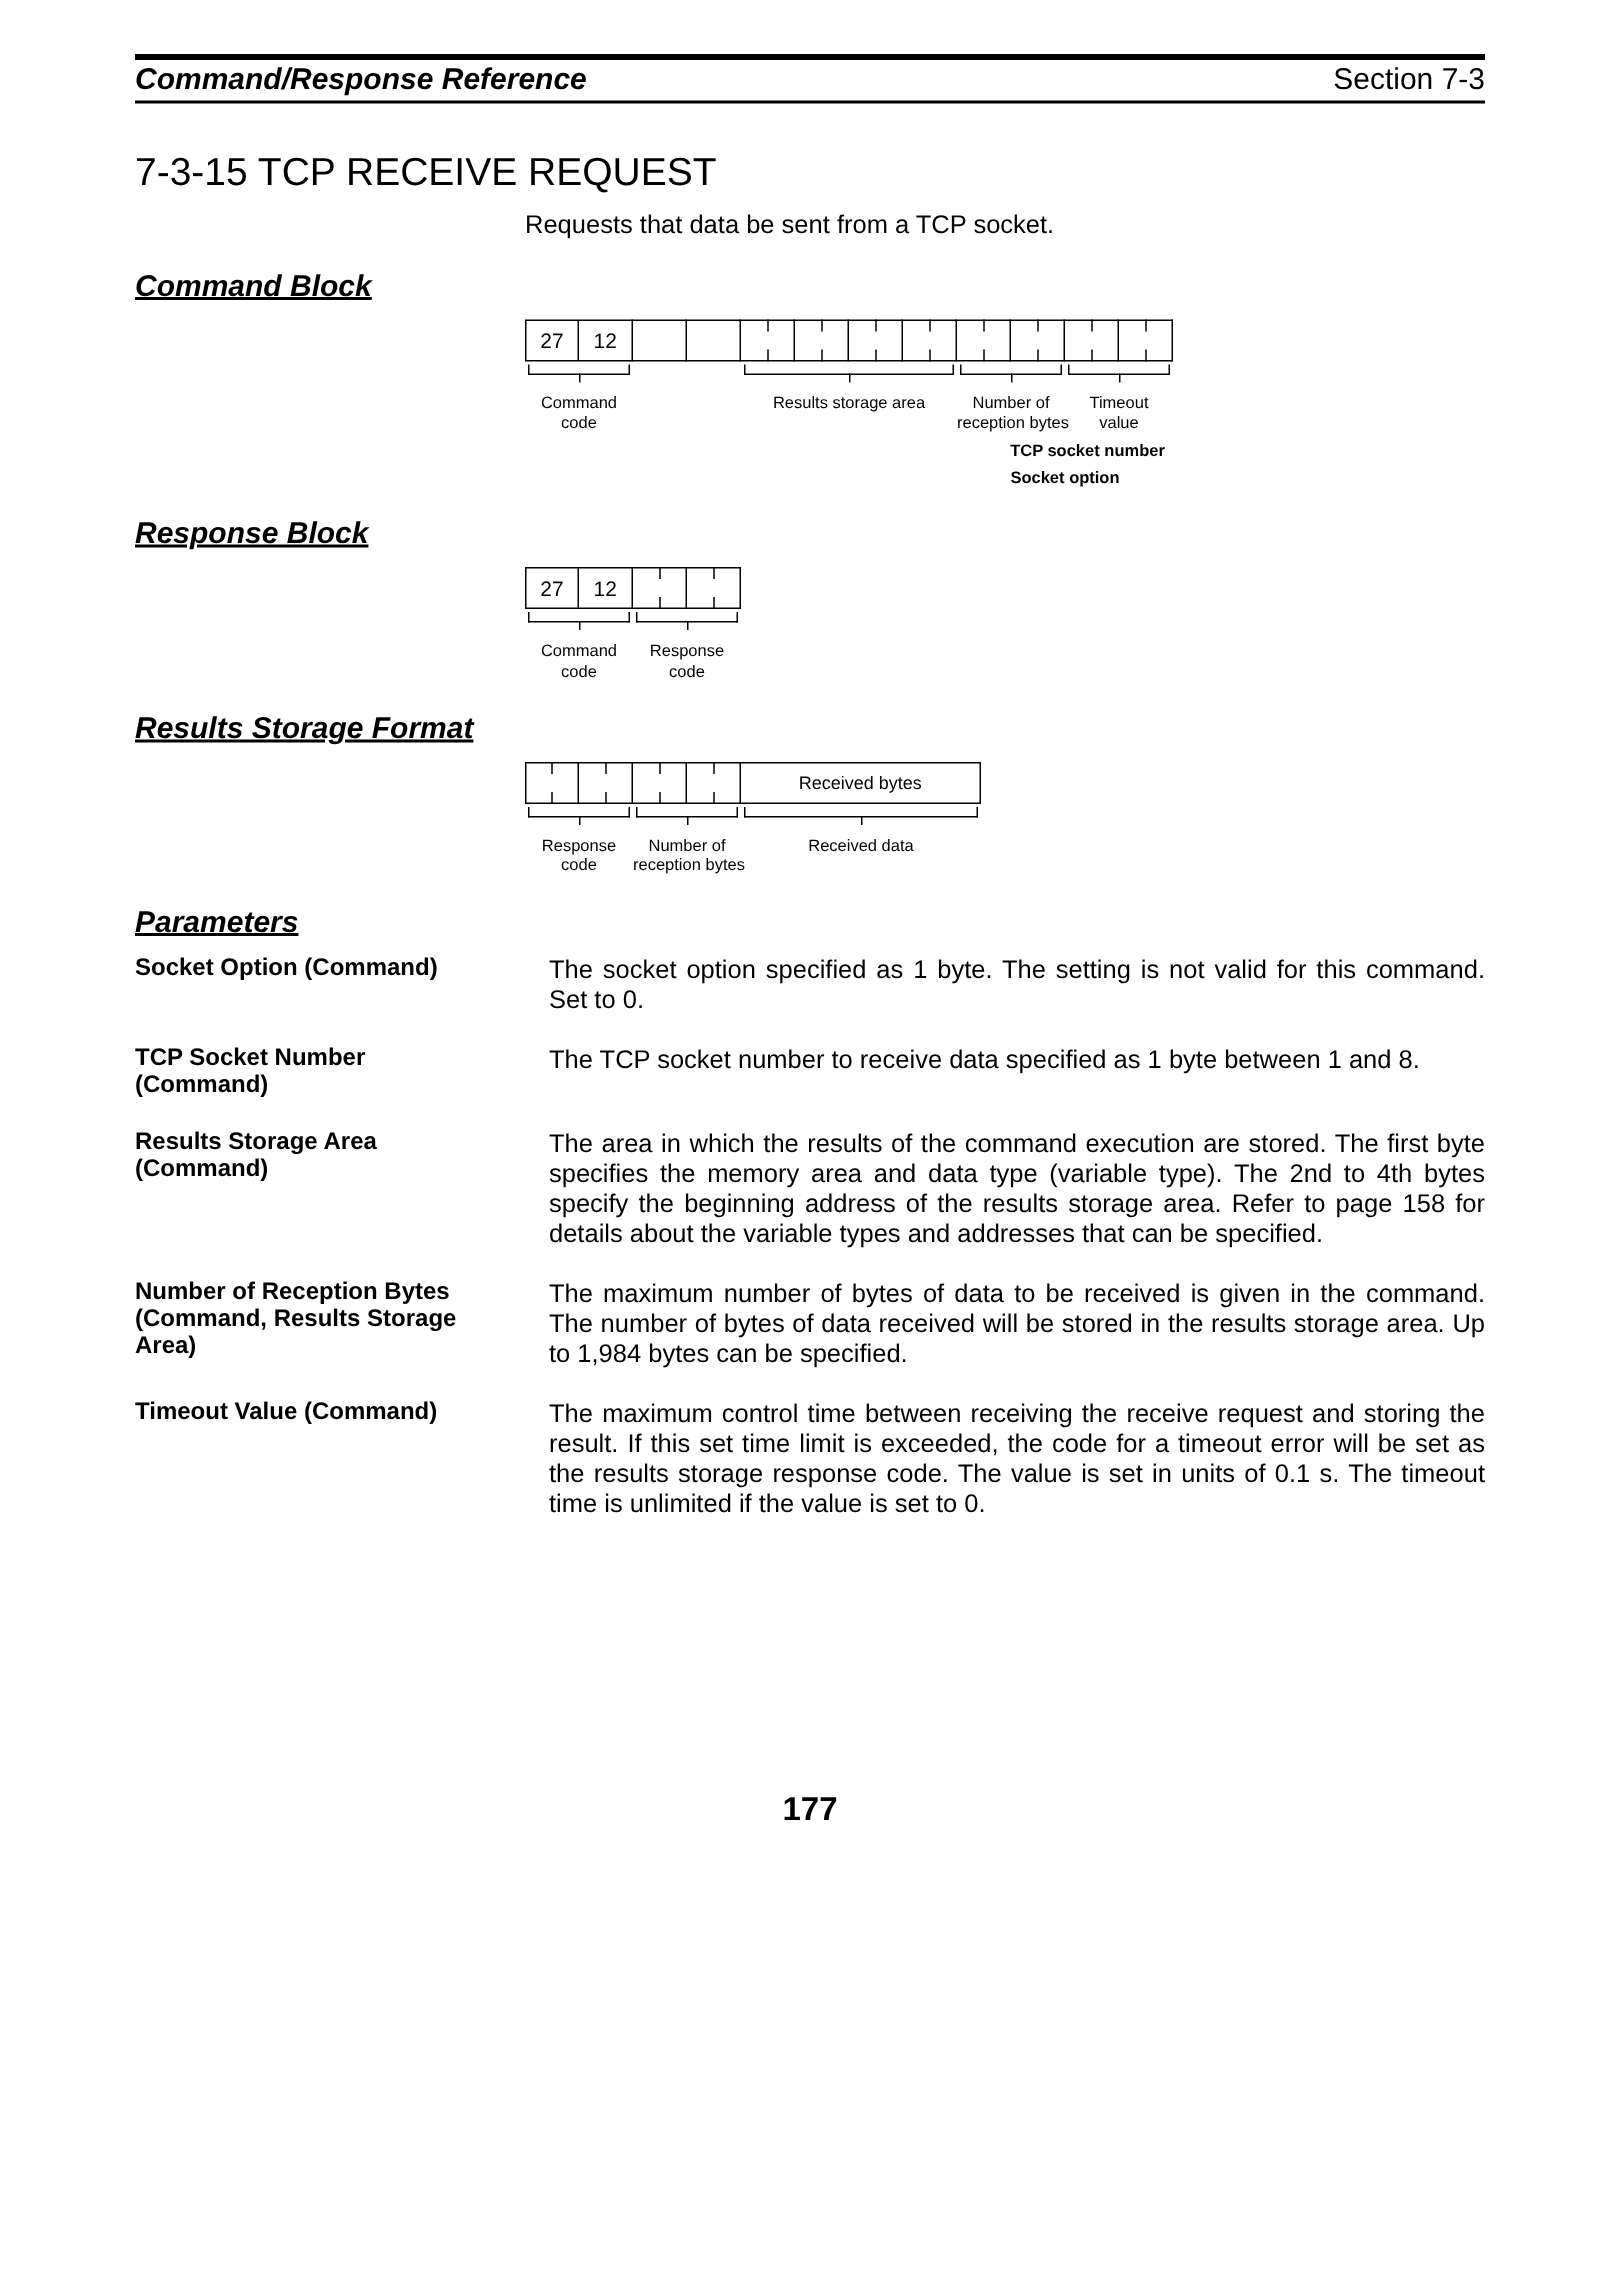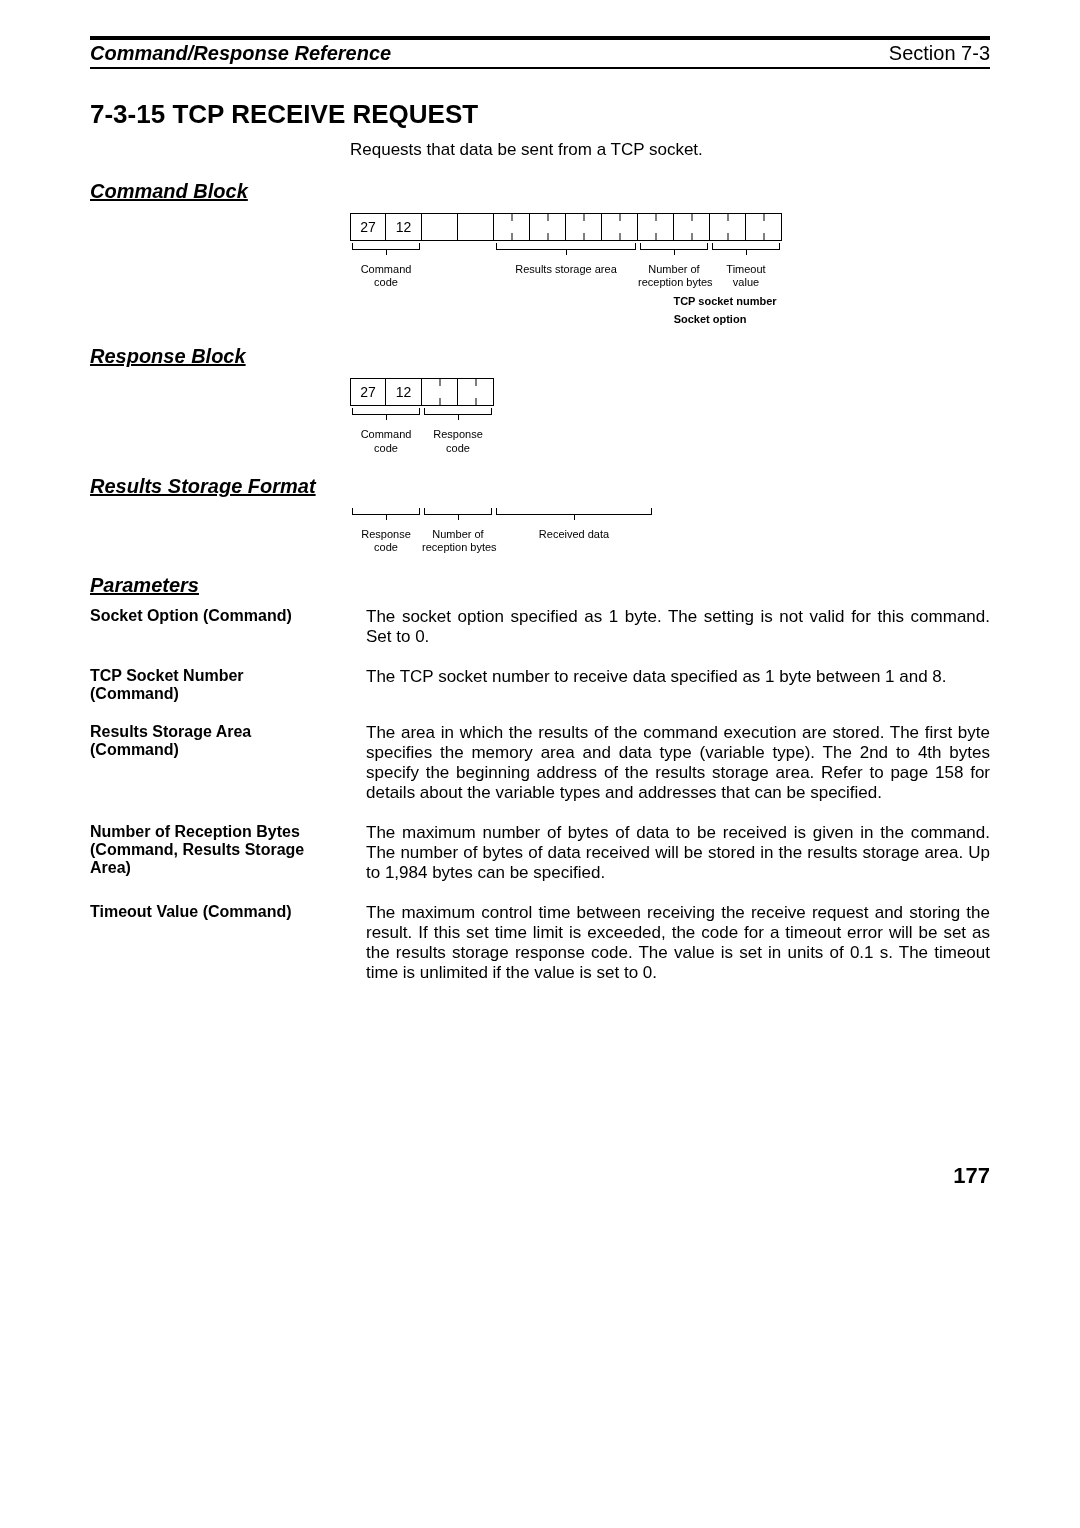--- a/index.html
+++ b/index.html
@@ -29,21 +29,21 @@
   .header-right {
     font-weight: normal;
     font-size: 20px;
   }
   .hr-top {
     border-top: 4px solid #000;
     margin-bottom: 2px;
   }
   .section-title {
     font-size: 26px;
-    font-weight: bold;
+    font-weight: normal;
     margin-bottom: 10px;
   }
   .intro {
     font-size: 17px;
     margin: 6px 0 20px 260px;
   }
   .sub-heading {
     font-size: 20px;
     font-weight: bold;
     text-decoration: underline;
@@ -62,21 +62,21 @@
     font-size: 16px;
     flex-shrink: 0;
     padding-right: 16px;
   }
   .param-desc {
     font-size: 17px;
     text-align: justify;
     flex: 1;
   }
   .page-num {
-    text-align: right;
+    text-align: center;
     font-weight: bold;
     font-size: 22px;
     margin-top: 180px;
   }
   .diagram {
     margin-left: 260px;
     margin-bottom: 20px;
   }
   .byte-row {
     display: flex;
@@ -233,20 +233,27 @@
     <div class="label-row">
       <div class="label-cell" style="width:72px;white-space:pre">Command
 code</div>
       <div class="label-cell" style="width:72px;white-space:pre">Response
 code</div>
     </div>
   </div>
 
   <div class="sub-heading">Results Storage Format</div>
   <div class="diagram">
+    <div class="byte-row">
+      <div class="byte-box tick-top tick-bot" style="width:36px"></div>
+      <div class="byte-box tick-top tick-bot" style="width:36px;border-left:none"></div>
+      <div class="byte-box tick-top tick-bot" style="width:36px;border-left:none"></div>
+      <div class="byte-box tick-top tick-bot" style="width:36px;border-left:none"></div>
+      <div class="byte-box" style="width:160px;border-left:none;font-size:12px">Received bytes</div>
+    </div>
     <div class="brace">
       <div class="brace-cell" style="width:72px">
           <div></div>
         </div>
       <div class="brace-cell" style="width:72px">
           <div></div>
         </div>
       <div class="brace-cell" style="width:160px">
           <div></div>
         </div>

